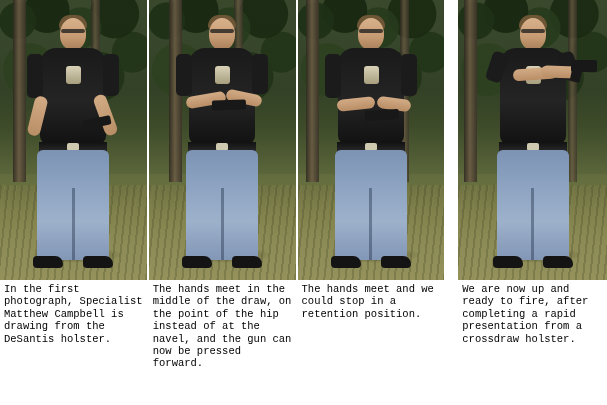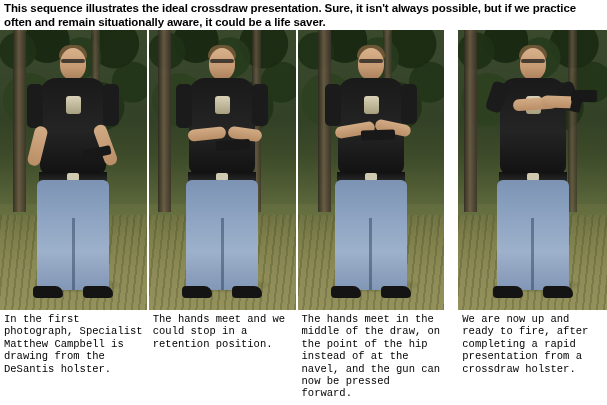--- a/index.html
+++ b/index.html
@@ -209,21 +209,20 @@
     background: #fff;
     height: 78px;
     box-sizing: border-box;
   }
 </style>
 </head>
 <body>
 
 <div class="page">
 
-  <div class="intro">This sequence illustrates the ideal crossdraw presentation. Sure, it isn't always possible, but if we practice often and remain situationally aware, it could be a life saver.</div>
 
   <div class="panels">
 
     <div class="panel">
       <div class="photo">
         <div class="bg-sky"></div>
         <div class="foliage"></div>
         <div class="trunk t1"></div>
         <div class="trunk t2"></div>
         <div class="ground"></div>
@@ -246,20 +245,49 @@
           <div class="shoe right"></div>
         </div>
       </div>
       <div class="caption">In the first photograph, Specialist Matthew Campbell is drawing from the DeSantis holster.</div>
     </div>
 
     <div class="panel">
       <div class="photo">
         <div class="bg-sky"></div>
         <div class="foliage"></div>
+        <div class="trunk t1" style="left:14%"></div>
+        <div class="trunk t2" style="left:58%"></div>
+        <div class="ground"></div>
+        <div class="shadow"></div>
+        <div class="figure">
+          <div class="hair"></div>
+          <div class="head"></div>
+          <div class="glasses"></div>
+          <div class="torso"></div>
+          <div class="patch"></div>
+          <div class="sleeve" style="left:50%;margin-left:-46px;top:54px;width:16px;height:42px;"></div>
+          <div class="sleeve" style="left:50%;margin-left:30px;top:54px;width:16px;height:40px;"></div>
+          <div class="arm" style="left:50%;margin-left:-36px;top:94px;width:40px;height:12px;transform:rotate(-10deg);"></div>
+          <div class="arm" style="left:50%;margin-left:4px;top:92px;width:36px;height:12px;transform:rotate(12deg);"></div>
+          <div class="gun" style="left:50%;margin-left:-10px;top:100px;width:34px;height:10px;transform:rotate(-2deg);"></div>
+          <div class="belt"></div>
+          <div class="buckle"></div>
+          <div class="jeans"></div>
+          <div class="shoe left"></div>
+          <div class="shoe right"></div>
+        </div>
+      </div>
+      <div class="caption">The hands meet in the middle of the draw, on the point of the hip instead of at the navel, and the gun can now be pressed forward.</div>
+    </div>
+
+    <div class="panel">
+      <div class="photo">
+        <div class="bg-sky"></div>
+        <div class="foliage"></div>
         <div class="trunk t1" style="left:6%"></div>
         <div class="trunk t2" style="left:70%"></div>
         <div class="ground"></div>
         <div class="shadow"></div>
         <div class="figure">
           <div class="hair"></div>
           <div class="head"></div>
           <div class="glasses"></div>
           <div class="torso"></div>
           <div class="patch"></div>
@@ -269,49 +297,20 @@
           <div class="arm" style="left:50%;margin-left:6px;top:98px;width:34px;height:12px;transform:rotate(8deg);"></div>
           <div class="gun" style="left:50%;margin-left:-6px;top:110px;width:34px;height:10px;transform:rotate(-4deg);"></div>
           <div class="belt"></div>
           <div class="buckle"></div>
           <div class="jeans"></div>
           <div class="shoe left"></div>
           <div class="shoe right"></div>
         </div>
       </div>
       <div class="caption">The hands meet and we could stop in a retention position.</div>
-    </div>
-
-    <div class="panel">
-      <div class="photo">
-        <div class="bg-sky"></div>
-        <div class="foliage"></div>
-        <div class="trunk t1" style="left:14%"></div>
-        <div class="trunk t2" style="left:58%"></div>
-        <div class="ground"></div>
-        <div class="shadow"></div>
-        <div class="figure">
-          <div class="hair"></div>
-          <div class="head"></div>
-          <div class="glasses"></div>
-          <div class="torso"></div>
-          <div class="patch"></div>
-          <div class="sleeve" style="left:50%;margin-left:-46px;top:54px;width:16px;height:42px;"></div>
-          <div class="sleeve" style="left:50%;margin-left:30px;top:54px;width:16px;height:40px;"></div>
-          <div class="arm" style="left:50%;margin-left:-36px;top:94px;width:40px;height:12px;transform:rotate(-10deg);"></div>
-          <div class="arm" style="left:50%;margin-left:4px;top:92px;width:36px;height:12px;transform:rotate(12deg);"></div>
-          <div class="gun" style="left:50%;margin-left:-10px;top:100px;width:34px;height:10px;transform:rotate(-2deg);"></div>
-          <div class="belt"></div>
-          <div class="buckle"></div>
-          <div class="jeans"></div>
-          <div class="shoe left"></div>
-          <div class="shoe right"></div>
-        </div>
-      </div>
-      <div class="caption">The hands meet in the middle of the draw, on the point of the hip instead of at the navel, and the gun can now be pressed forward.</div>
     </div>
 
     <div class="panel">
       <div class="photo">
         <div class="bg-sky"></div>
         <div class="foliage"></div>
         <div class="trunk t1" style="left:4%"></div>
         <div class="trunk t2" style="left:74%"></div>
         <div class="ground"></div>
         <div class="shadow"></div>

